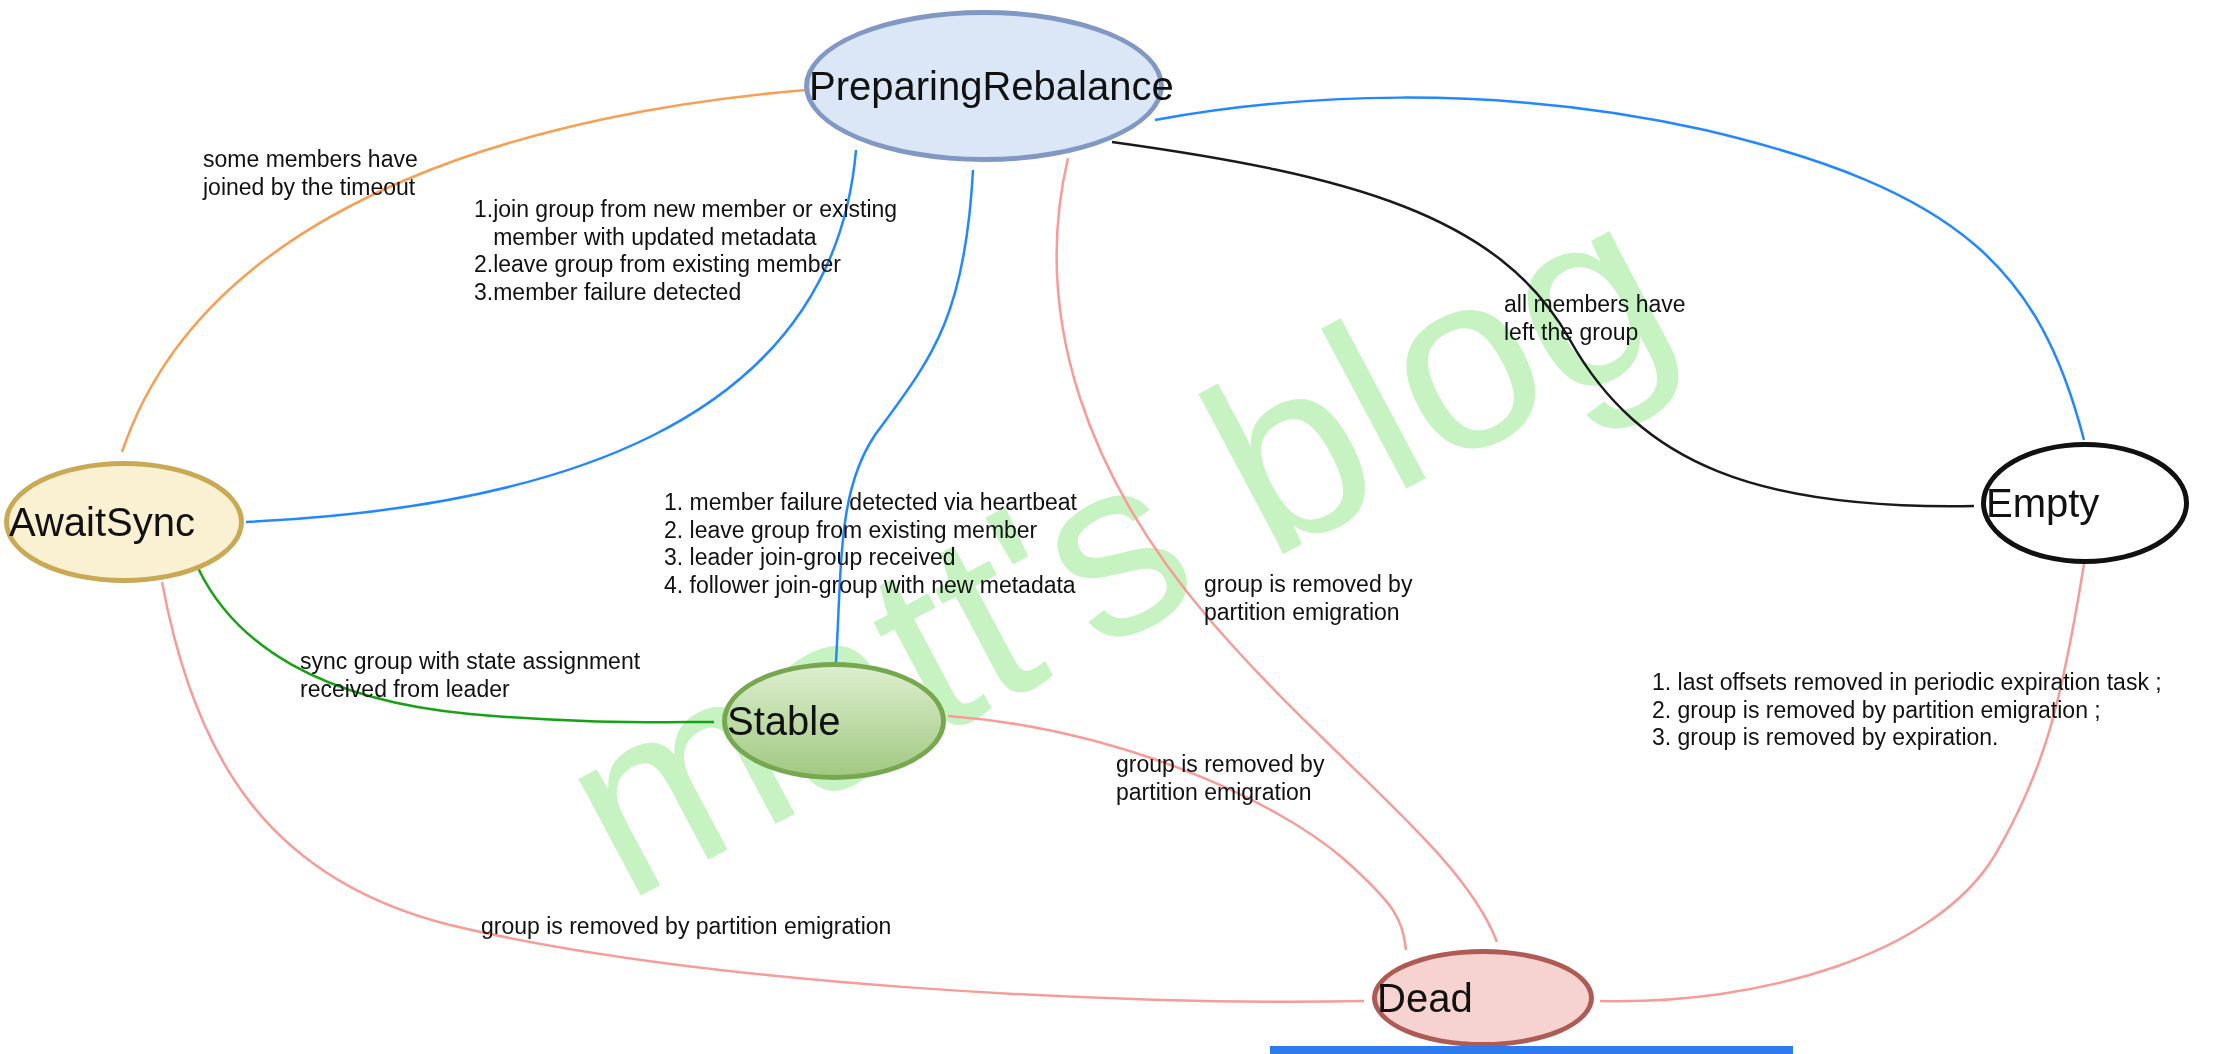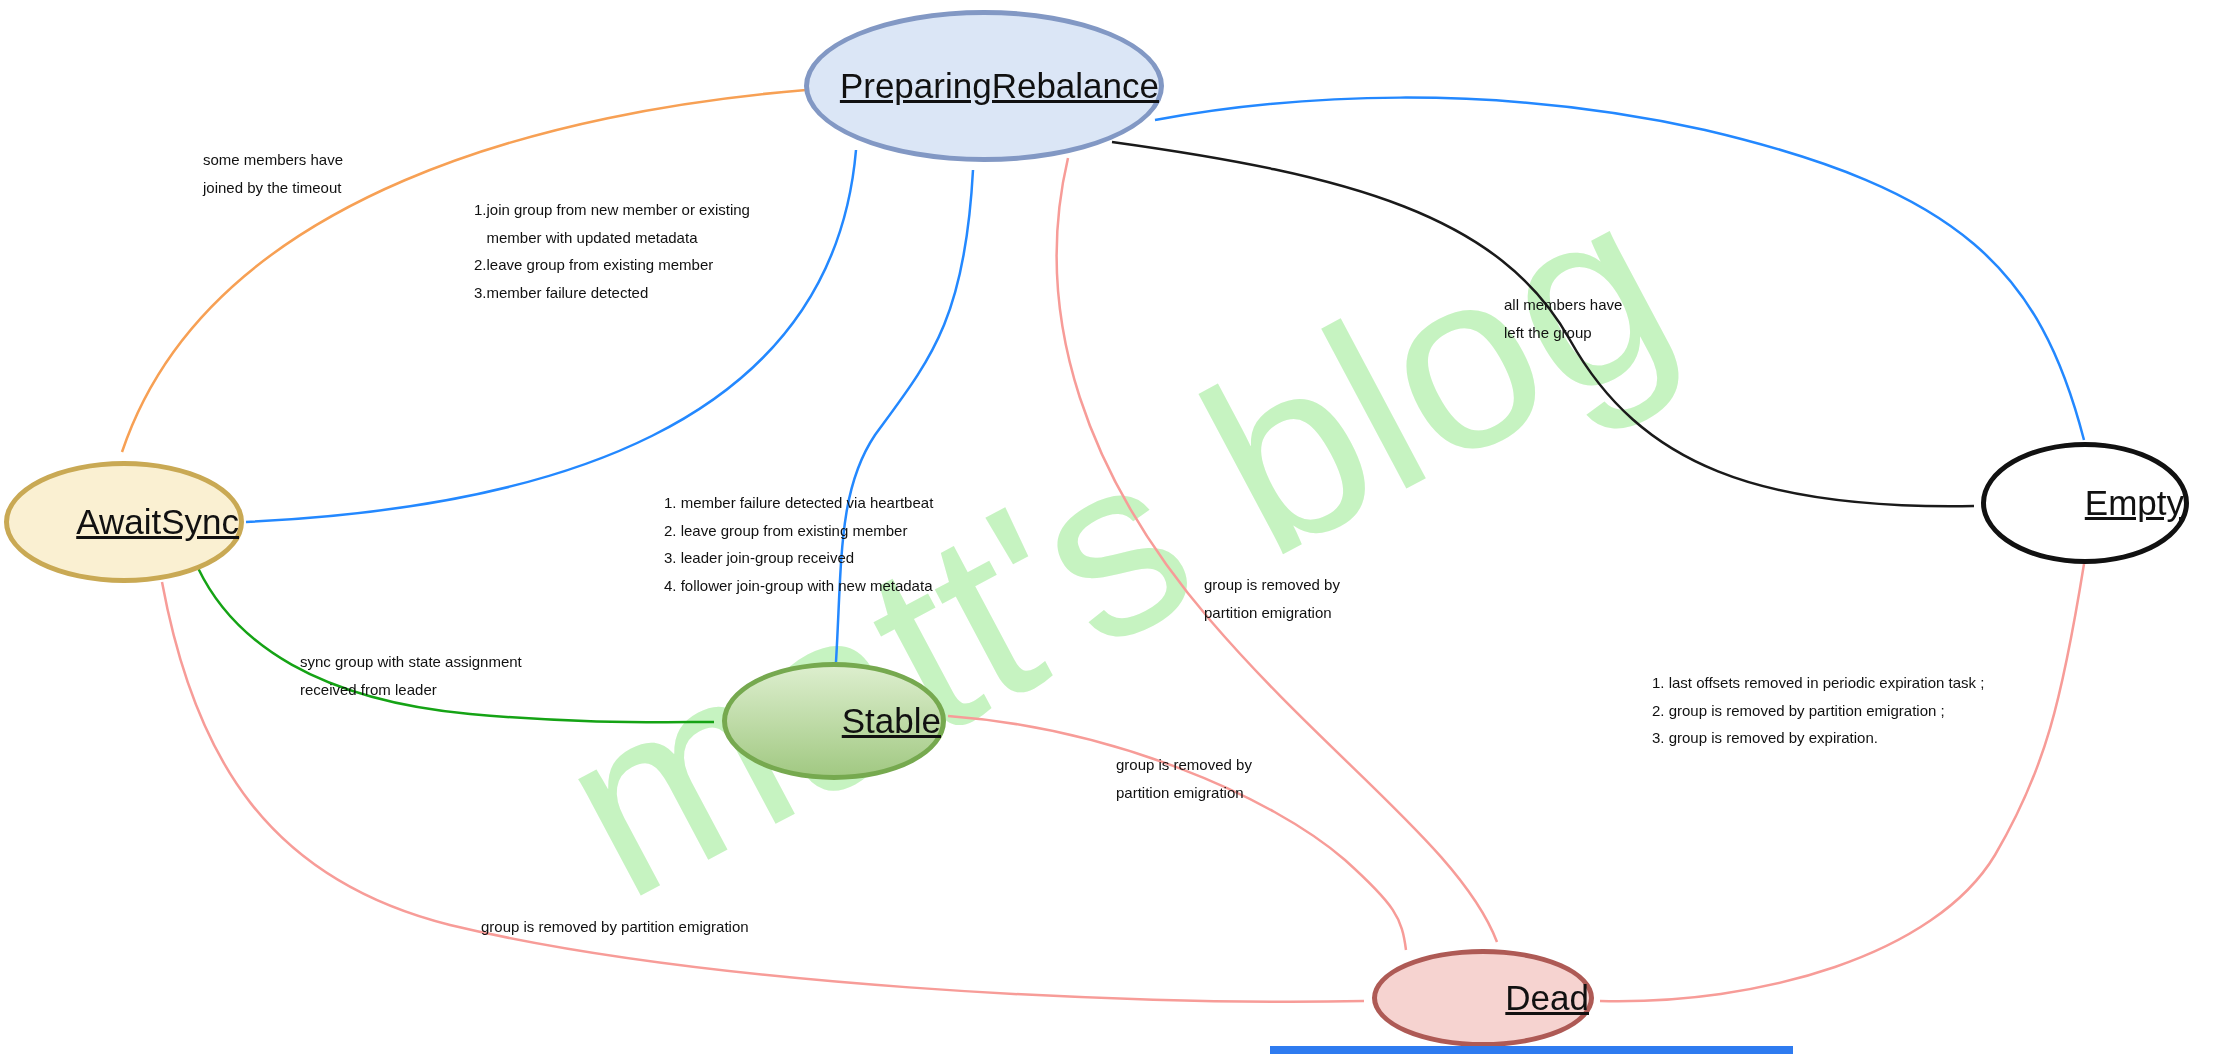--- a/index.html
+++ b/index.html
@@ -28,36 +28,35 @@
   svg.edges{position:absolute;left:0;top:0;z-index:1;}
   svg.edges path{fill:none;stroke-width:2.5px;}
   .e-blue{stroke:#2388ff;}
   .e-orange{stroke:#f7a054;}
   .e-green{stroke:#15a315;}
   .e-pink{stroke:#f79c98;}
   .e-black{stroke:#1a1a1a;}
   
   .elabel{
     position:absolute;
-    font-size:15px;
+    font-size:23px;
     line-height:27.5px;
     white-space:pre-wrap;
     z-index:2;
     color:#111;
   }
   
   .node{
     position:absolute;
     border-radius:50%;
-    display:flex;align-items:center;justify-content:flex-end;
-    font-size:35px;
+    display:flex;align-items:center;justify-content:flex-start;
+    font-size:40px;
     z-index:3;
     box-sizing:border-box;
     color:#111;
-    text-decoration:underline;
   }
   .node-pr{left:804px;top:10px;width:360px;height:152px;background:#dbe6f6;border:5px solid #8298c4;}
   .node-awaitsync{left:4px;top:461px;width:240px;height:122px;background:#faf0d2;border:5px solid #c9a954;}
   .node-empty{left:1981px;top:442px;width:208px;height:122px;background:#ffffff;border:5px solid #111111;}
   .node-stable{left:722px;top:662px;width:224px;height:118px;background:linear-gradient(#dceecd,#a2c983);border:5px solid #76a94f;}
   .node-dead{left:1372px;top:949px;width:222px;height:98px;background:#f6d3d0;border:5px solid #ae5a55;}
   
   .bottom-strip{
     position:absolute;left:1270px;top:1046px;width:523px;height:8px;
     background:#2e7bf0;z-index:4;

